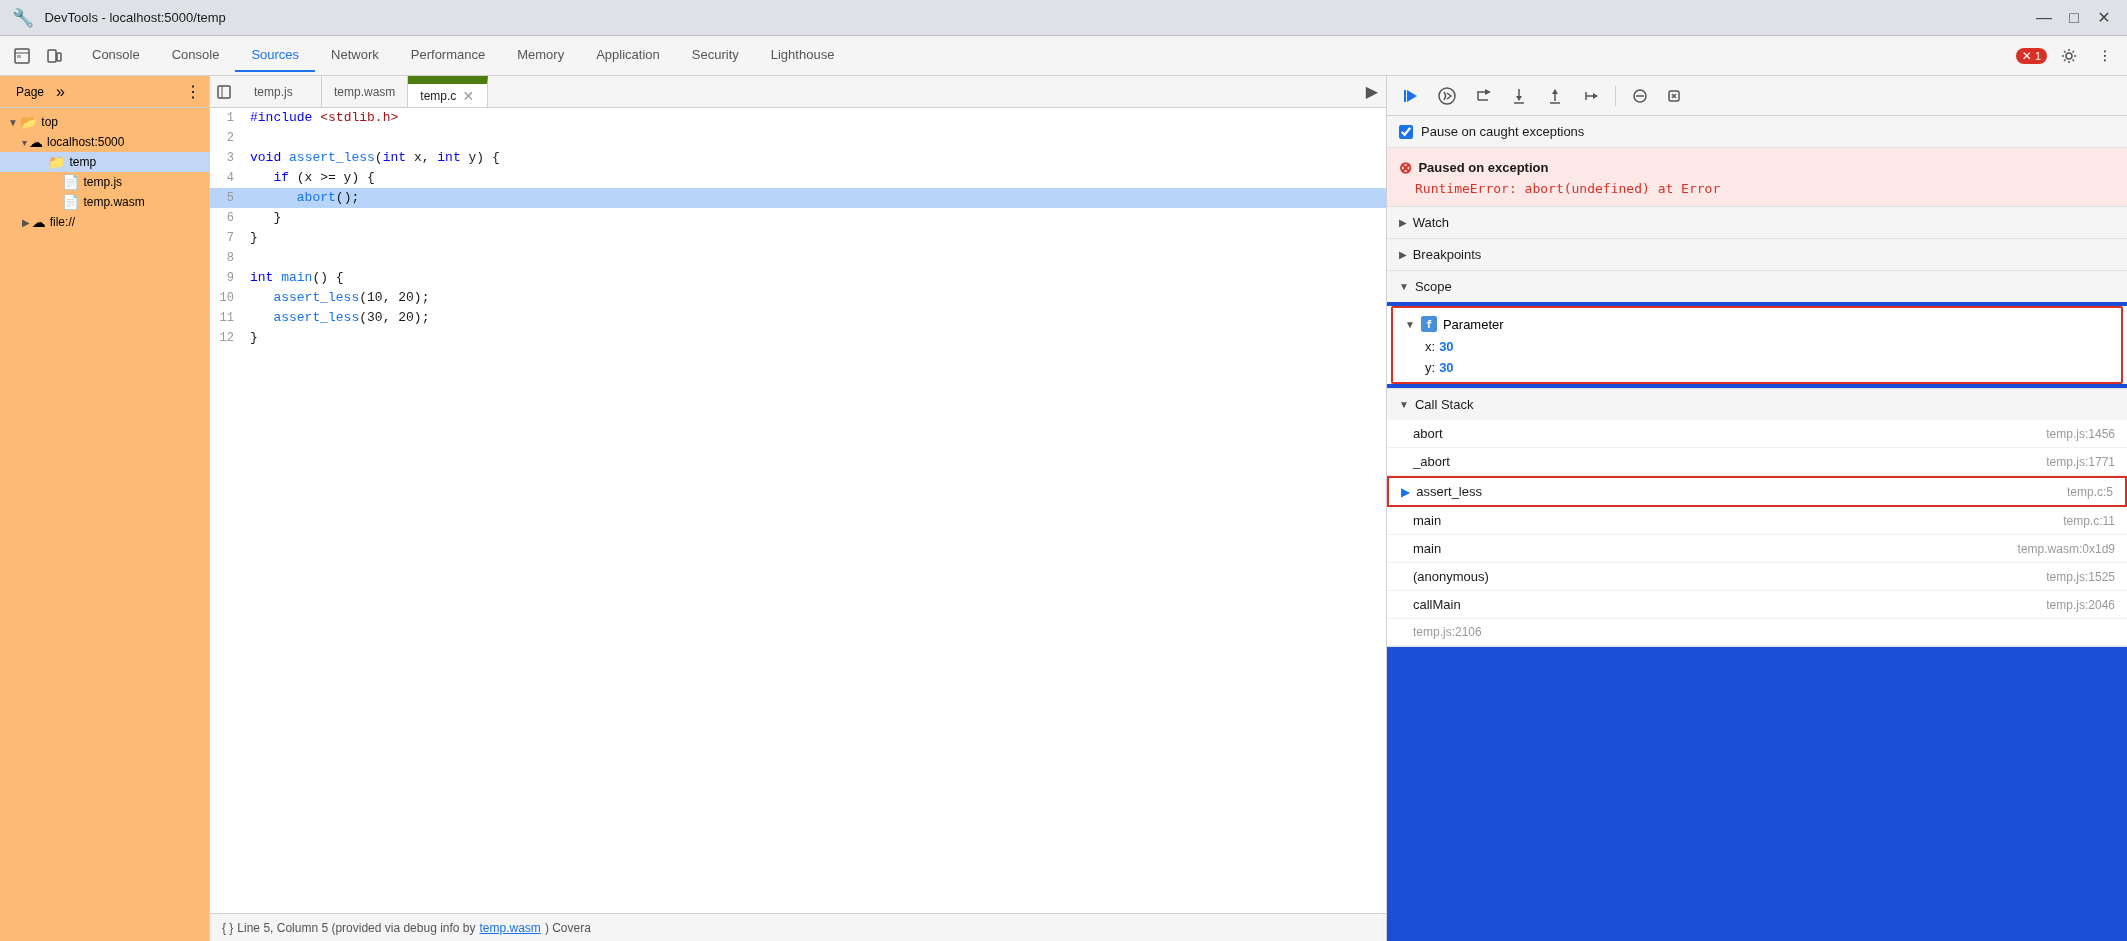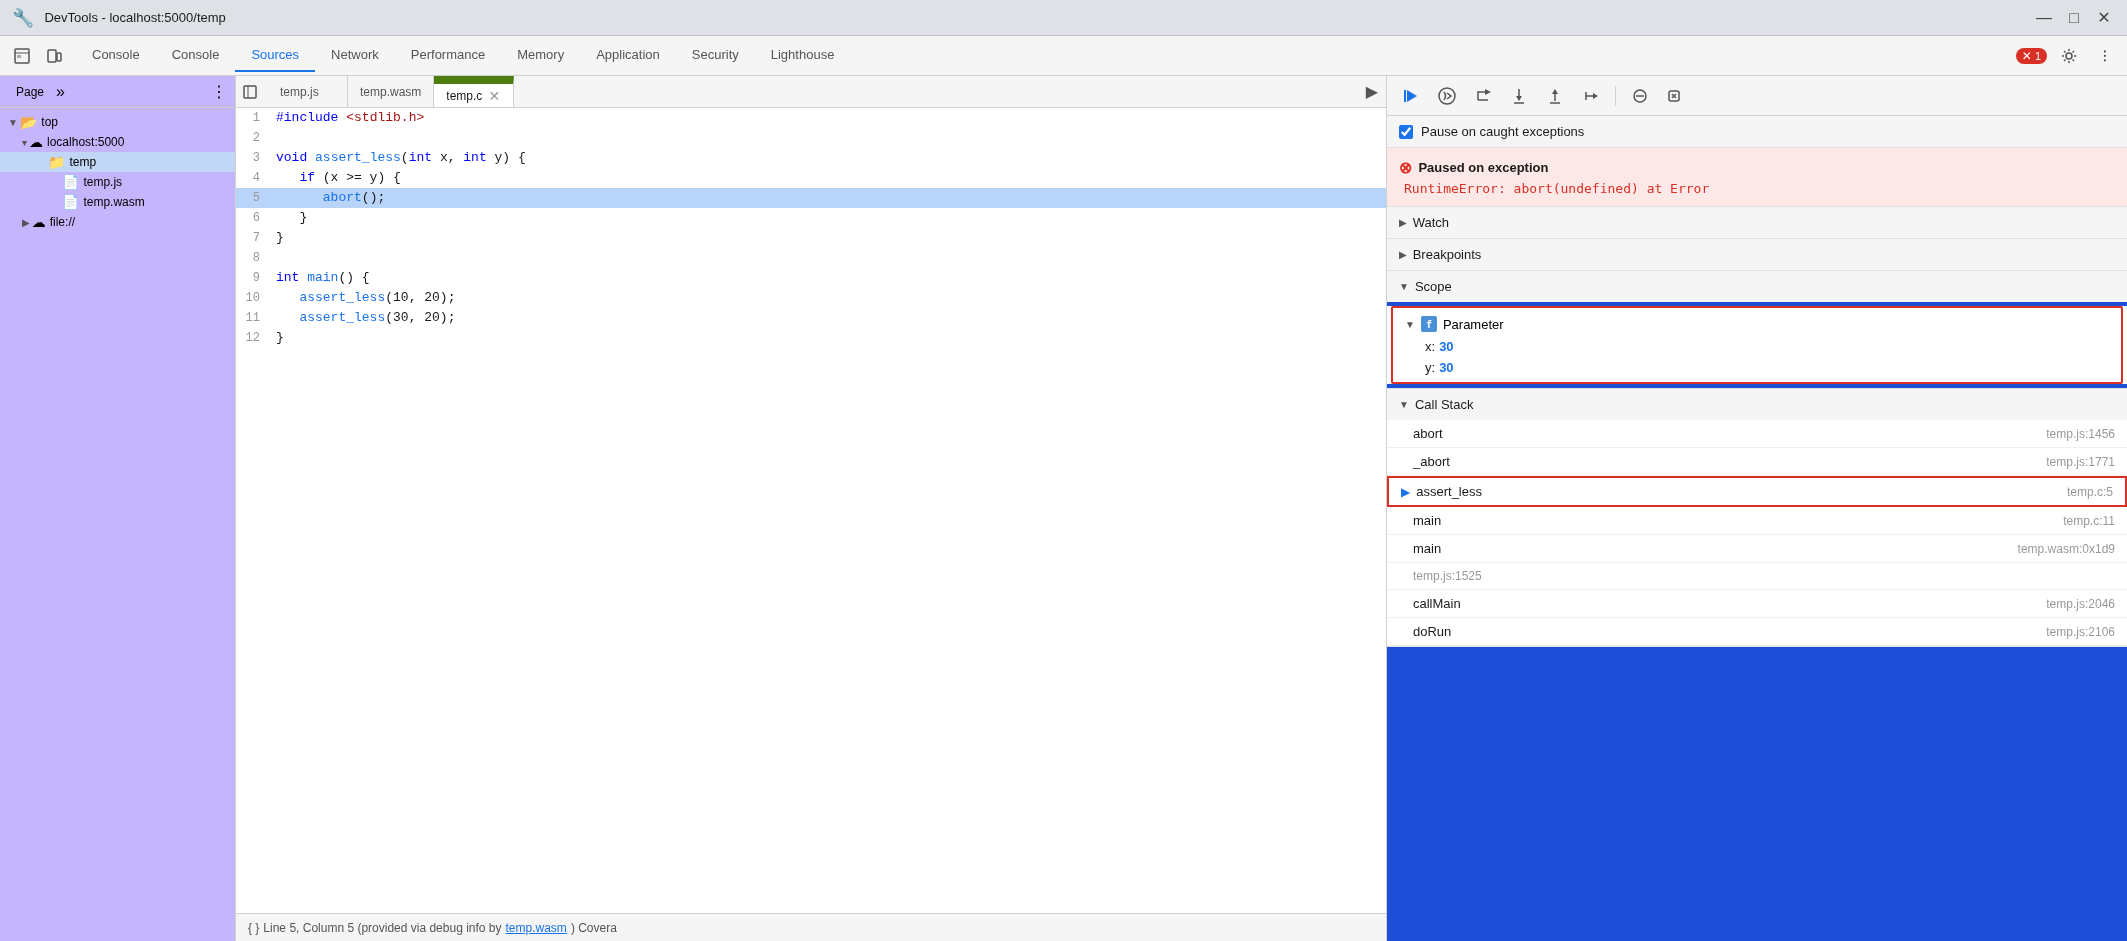--- a/index.html
+++ b/index.html
@@ -27,21 +27,21 @@
     .menu-tab-icons { display: flex; gap: 4px; margin-right: 8px; }
     .icon-btn { width: 28px; height: 28px; background: none; border: none; cursor: pointer; display: flex; align-items: center; justify-content: center; border-radius: 4px; }
     .error-badge { background: #d93025; color: white; border-radius: 10px; padding: 1px 6px; font-size: 11px; display: flex; align-items: center; gap: 3px; }
     .settings-icon-btn { width: 28px; height: 28px; display: flex; align-items: center; justify-content: center; cursor: pointer; }
     .more-icon-btn { width: 28px; height: 28px; display: flex; align-items: center; justify-content: center; cursor: pointer; }
 
     
     .main-layout { display: flex; height: calc(941px - 36px - 40px); }
 
     
-    .left-sidebar { width: 236px; background: #c4b5fd; border-right: 1px solid #d0d0d0; display: flex; flex-direction: column; justify-content: center; }
+    .left-sidebar { width: 210px; background: #fdba74; border-right: 1px solid #d0d0d0; display: flex; flex-direction: column; justify-content: center; }
     .sidebar-top-bar { display: flex; align-items: center; padding: 4px 8px; border-bottom: 1px solid #d0d0d0; height: 32px; gap: 4px; }
     .sidebar-page-btn { padding: 2px 8px; font-size: 12px; cursor: pointer; background: none; border: none; }
     .sidebar-chevron { cursor: pointer; font-size: 16px; }
     .sidebar-more { cursor: pointer; font-size: 16px; margin-left: auto; }
     .sidebar-tree { padding: 4px 0; overflow-y: auto; flex: 1; }
     .tree-item { display: flex; align-items: center; padding: 2px 8px; cursor: pointer; font-size: 12px; white-space: nowrap; }
     .tree-item.selected { background: #c2d7f5; }
     .tree-chevron { font-size: 10px; margin-right: 2px; color: #555; }
     .tree-icon { margin-right: 4px; font-size: 14px; }
     .tree-label { font-size: 12px; }
@@ -75,21 +75,21 @@
 
     
     .debugger-content { flex: 1; overflow-y: auto; }
     
     .pause-checkbox-row { display: flex; align-items: center; gap: 8px; padding: 8px 12px; background: #f5f5f5; border-bottom: 1px solid #e0e0e0; }
     .pause-checkbox { width: 14px; height: 14px; accent-color: #1a73e8; }
     .pause-label { font-size: 13px; color: #1a1a1a; }
 
     .exception-box { background: #fde8e8; border-bottom: 1px solid #e0e0e0; padding: 10px 12px; }
     .exception-title { display: flex; align-items: center; gap: 6px; font-weight: bold; font-size: 13px; color: #1a1a1a; }
-    .exception-error { color: #d93025; font-size: 13px; margin-top: 4px; margin-left: 5px; font-family: monospace; }
+    .exception-error { color: #d93025; font-size: 13px; margin-top: 4px; margin-left: 16px; font-family: monospace; }
 
     .collapsible-section { border-bottom: 1px solid #e0e0e0; }
     .section-header { display: flex; align-items: center; gap: 6px; padding: 8px 12px; cursor: pointer; background: #f5f5f5; font-size: 13px; color: #1a1a1a; font-weight: 500; }
     .section-chevron { font-size: 10px; color: #555; }
     .section-content { background: white; }
 
     
     .scope-box { border: 2px solid #d93025; margin: 4px; border-radius: 2px; }
     .scope-inner { padding: 4px 0; }
     .scope-param-header { display: flex; align-items: center; gap: 6px; padding: 4px 12px; cursor: pointer; }
@@ -431,29 +431,29 @@
               <span class="call-stack-name">main</span>
               <span class="call-stack-loc">temp.c:11</span>
             </div>
             <div class="call-stack-item">
               <span style="width: 14px; display: inline-block;"></span>
               <span class="call-stack-name">main</span>
               <span class="call-stack-loc">temp.wasm:0x1d9</span>
             </div>
             <div class="call-stack-item">
               <span style="width: 14px; display: inline-block;"></span>
+              <span class="call-stack-name">(anonymous)</span>
               <span class="call-stack-loc">temp.js:1525</span>
             </div>
             <div class="call-stack-item">
               <span style="width: 14px; display: inline-block;"></span>
               <span class="call-stack-name">callMain</span>
               <span class="call-stack-loc">temp.js:2046</span>
             </div>
             <div class="call-stack-item">
               <span style="width: 14px; display: inline-block;"></span>
-              <span class="call-stack-name">doRun</span>
               <span class="call-stack-loc">temp.js:2106</span>
             </div>
           </div>
       </div>
     </div>
   </div>
 </div>
 
 </body></html>

